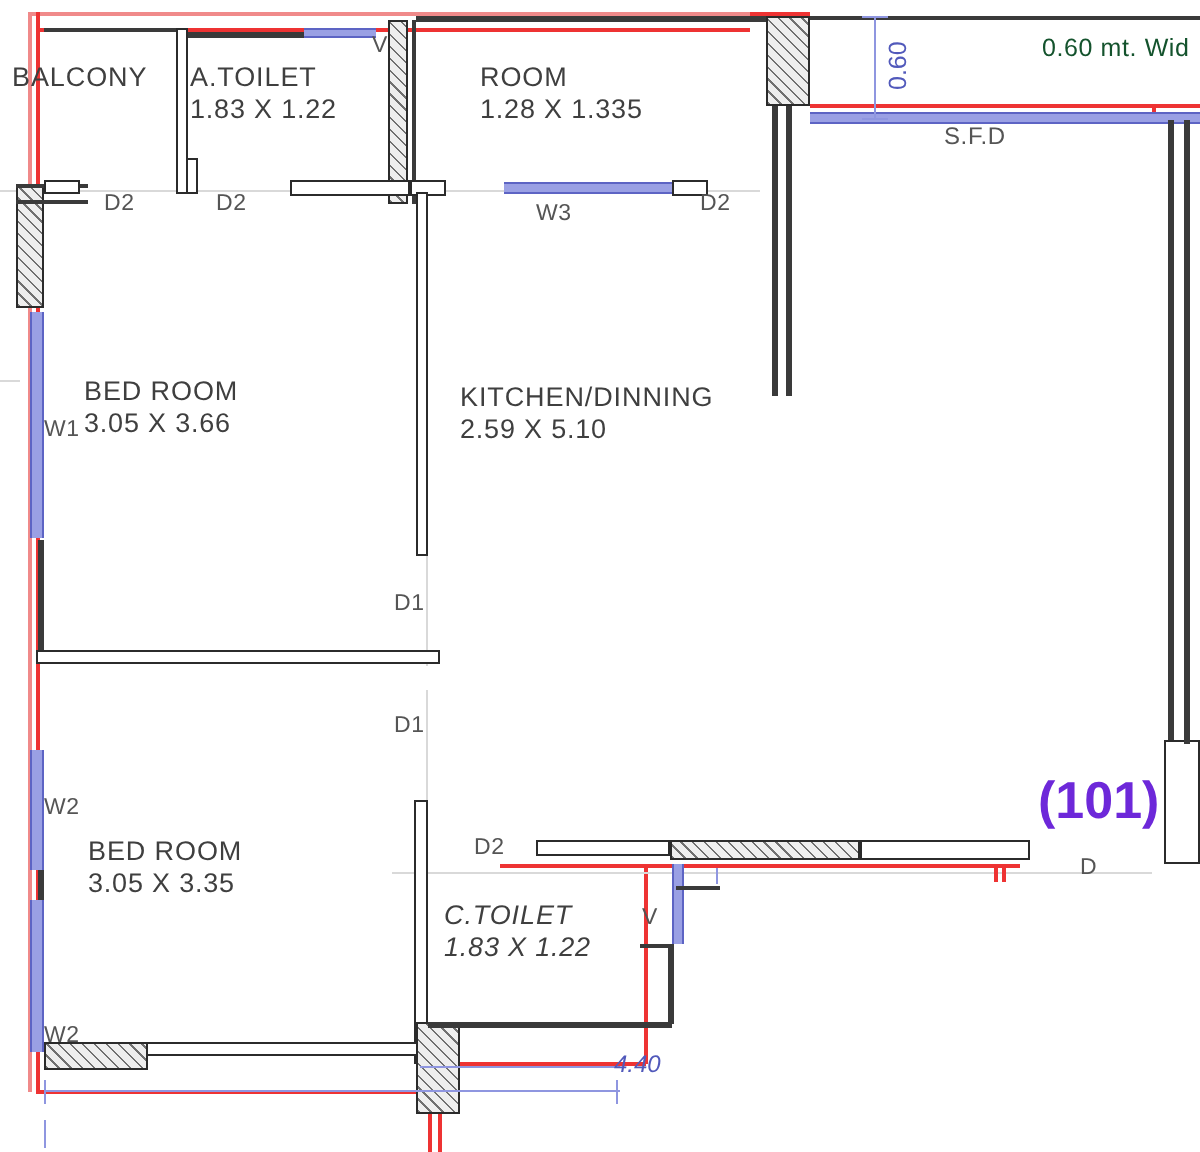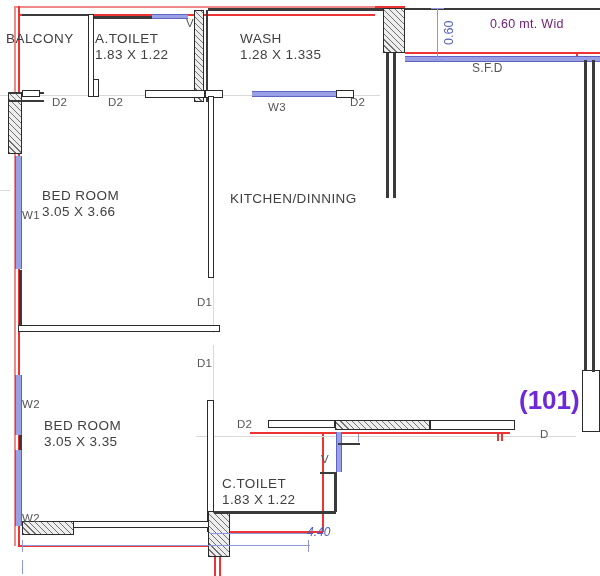--- a/index.html
+++ b/index.html
@@ -233,60 +233,61 @@
   <div class="roomname" style="left:6px; top:31px; width:98px;">
     <span>BALCONY</span>
   </div>
 
   <div class="roomname" style="left:95px; top:31px; width:100px;">
     <span>A.TOILET</span>
     <span class="dim">1.83 X 1.22</span>
   </div>
 
   <div class="roomname" style="left:240px; top:31px; width:120px;">
-    <span>WASH</span>
+    <span>ROOM</span>
     <span class="dim">1.28 X 1.335</span>
   </div>
 
   <div class="roomname" style="left:42px; top:188px; width:150px;">
     <span>BED ROOM</span>
     <span class="dim">3.05 X 3.66</span>
   </div>
 
   <div class="roomname" style="left:230px; top:191px; width:175px;">
     <span>KITCHEN/DINNING</span>
+    <span class="dim">2.59 X 5.10</span>
   </div>
 
 
   <div class="roomname" style="left:44px; top:418px; width:150px;">
     <span>BED ROOM</span>
     <span class="dim">3.05 X 3.35</span>
   </div>
 
-  <div class="roomname" style="left:222px; top:476px; width:110px;">
+  <div class="roomname" style="left:222px; top:450px; width:110px;font-style:italic;">
     <span>C.TOILET</span>
     <span class="dim">1.83 X 1.22</span>
   </div>
 
   <div class="tag" style="left:52px; top:96px;">D2</div>
   <div class="tag" style="left:108px; top:96px;">D2</div>
   <div class="tag" style="left:350px; top:96px;">D2</div>
   <div class="tag" style="left:268px; top:101px;">W3</div>
   <div class="tag" style="left:186px; top:17px;">V</div>
 
   <div class="tag" style="left:22px; top:209px;">W1</div>
   <div class="tag" style="left:22px; top:398px;">W2</div>
   <div class="tag" style="left:22px; top:512px;">W2</div>
 
   <div class="tag" style="left:197px; top:296px;">D1</div>
   <div class="tag" style="left:197px; top:357px;">D1</div>
   <div class="tag" style="left:237px; top:418px;">D2</div>
   <div class="tag" style="left:540px; top:428px;">D</div>
   <div class="tag" style="left:321px; top:453px;">V</div>
 
-  <div class="lbl" style="left:490px; top:17px; color:#701a75; font-size:12.5px;">0.60 mt. Wid</div>
+  <div class="lbl" style="left:521px; top:17px; color:#14532d; font-size:12.5px;">0.60 mt. Wid</div>
   <div class="vert-text" style="left:442px; top:45px;">0.60</div>
   <div class="tag" style="left:472px; top:61px; font-size:12px;">S.F.D</div>
   <div class="bluetag" style="left:307px; top:525px;font-style:italic;">4.40</div>
 
   <div class="unit-no" style="left:519px; top:385px;">(101)</div>
 
 </div>
 
 </body></html>

